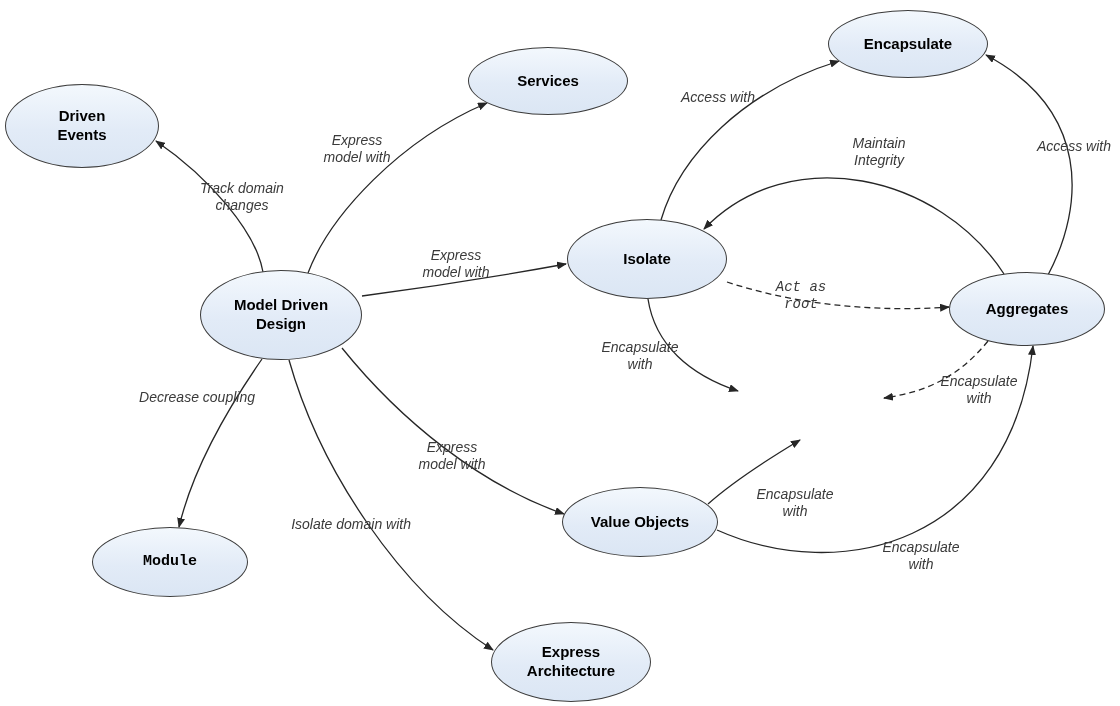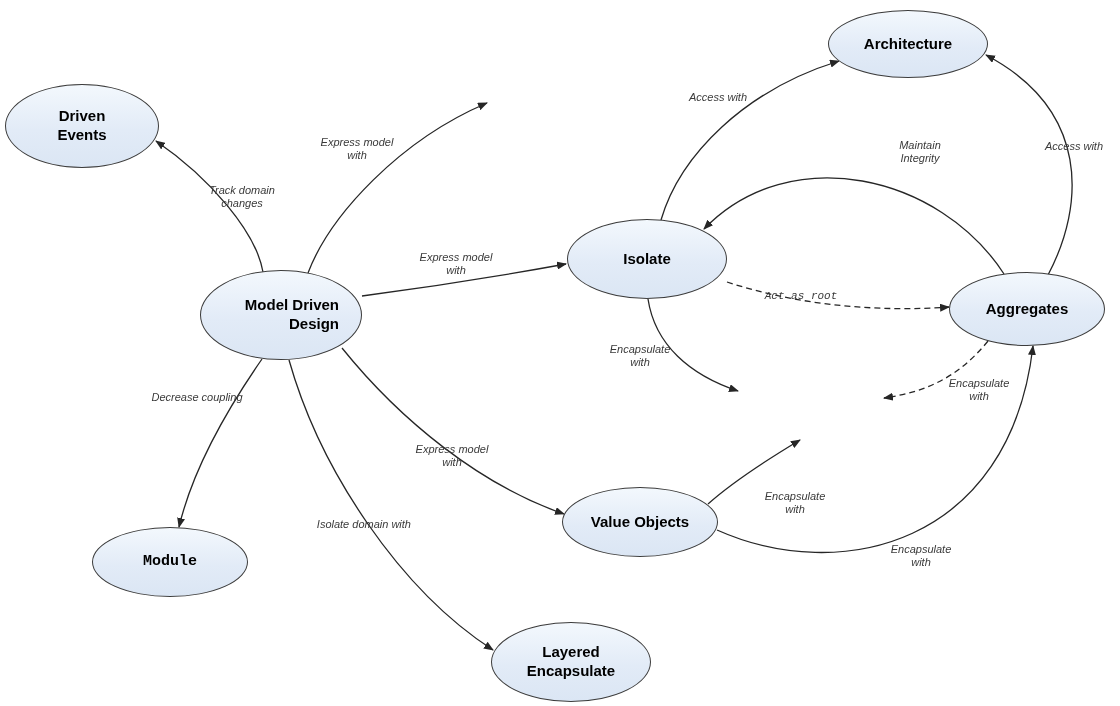--- a/index.html
+++ b/index.html
@@ -35,21 +35,21 @@
     font-weight: bold;
     font-size: 15px;
     line-height: 1.25;
     color: #000000;
     padding: 0 18px;
   }
   .edge-label {
     position: absolute;
     transform: translate(-50%, -50%);
     font-style: italic;
-    font-size: 11px;
+    font-size: 14px;
     line-height: 1.18;
     color: #3a3a3a;
     text-align: center;
   }
 </style>
 </head>
 <body>
 
 <div id="canvas">
 
@@ -70,36 +70,37 @@
     <path class="edge" d="M 1048 275 C 1085 205 1090 110 986 55" marker-end="url(#arrow)"></path>
     <path class="edge" d="M 1004 274 C 940 175 790 140 704 229" marker-end="url(#arrow)"></path>
     <path class="edge dashed" d="M 727 282 C 800 306 880 312 949 307" marker-end="url(#arrow)"></path>
     <path class="edge" d="M 648 299 C 655 345 690 375 738 391" marker-end="url(#arrow)"></path>
     <path class="edge dashed" d="M 988 341 C 958 378 925 392 884 398" marker-end="url(#arrow)"></path>
     <path class="edge" d="M 708 504 C 735 480 770 458 800 440" marker-end="url(#arrow)"></path>
     <path class="edge" d="M 717 530 C 840 585 1010 545 1033 346" marker-end="url(#arrow)"></path>
   </svg>
 
   <div class="node" style="left:5px; top:84px; width:154px; height:84px; padding:0 30px;">Driven Events</div>
-  <div class="node" style="left:828px; top:10px; width:160px; height:68px;">Architecture</div>
-  <div class="node" style="left:200px; top:270px; width:162px; height:90px; padding:0 22px;text-align:right;">Model Driven Design</div>
+  <div class="node" style="left:468px; top:47px; width:160px; height:68px;">Services</div>
+  <div class="node" style="left:828px; top:10px; width:160px; height:68px;">Encapsulate</div>
+  <div class="node" style="left:200px; top:270px; width:162px; height:90px; padding:0 22px;">Model Driven Design</div>
   <div class="node" style="left:567px; top:219px; width:160px; height:80px;">Isolate</div>
   <div class="node" style="left:949px; top:272px; width:156px; height:74px;">Aggregates</div>
   <div class="node" style="left:562px; top:487px; width:156px; height:70px;">Value Objects</div>
   <div class="node" style="left:92px; top:527px; width:156px; height:70px;font-family:Liberation Mono, monospace;">Module</div>
-  <div class="node" style="left:491px; top:622px; width:160px; height:80px;">Layered Encapsulate</div>
+  <div class="node" style="left:491px; top:622px; width:160px; height:80px;">Express Architecture</div>
 
   <div class="edge-label" style="left:242px; top:197px; width:86px;">Track domain changes</div>
   <div class="edge-label" style="left:357px; top:149px; width:92px;">Express model with</div>
   <div class="edge-label" style="left:456px; top:264px; width:92px;">Express model with</div>
   <div class="edge-label" style="left:452px; top:456px; width:92px;">Express model with</div>
   <div class="edge-label" style="left:197px; top:397px; width:130px;font-style:italic;">Decrease coupling</div>
   <div class="edge-label" style="left:341px; top:524px; width:140px;text-align:right;">Isolate domain with</div>
   <div class="edge-label" style="left:718px; top:97px; width:90px;">Access with</div>
   <div class="edge-label" style="left:1074px; top:146px; width:90px;">Access with</div>
-  <div class="edge-label" style="left:879px; top:152px; width:64px;margin-left:41px;">Maintain Integrity</div>
+  <div class="edge-label" style="left:879px; top:152px; width:64px;">Maintain Integrity</div>
   <div class="edge-label" style="left:801px; top:296px; width:90px;font-family:Liberation Mono, monospace;">Act as root</div>
   <div class="edge-label" style="left:640px; top:356px; width:82px;">Encapsulate with</div>
   <div class="edge-label" style="left:979px; top:390px; width:82px;">Encapsulate with</div>
   <div class="edge-label" style="left:795px; top:503px; width:82px;">Encapsulate with</div>
   <div class="edge-label" style="left:921px; top:556px; width:82px;">Encapsulate with</div>
 
 </div>
 
 </body></html>

